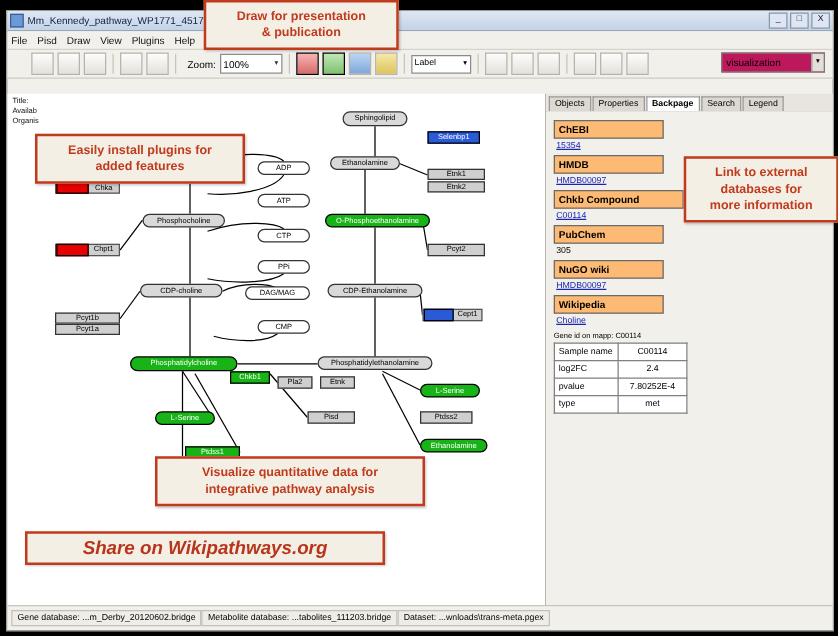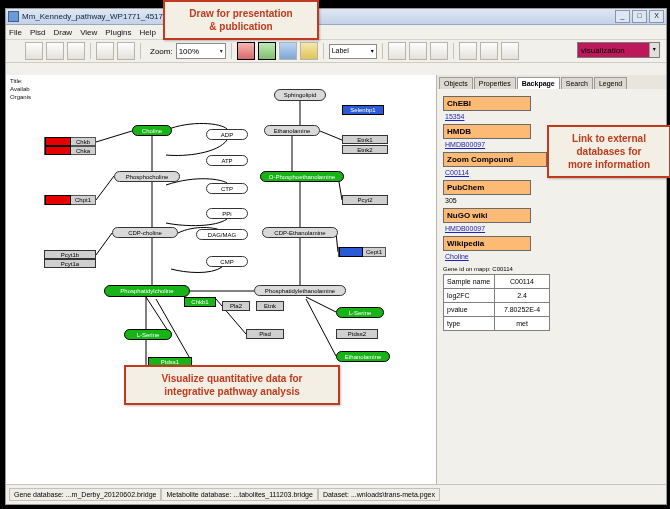--- a/index.html
+++ b/index.html
@@ -215,42 +215,49 @@
       <div class="node gene" style="left:330px;top:254px;width:42px;height:10px;">Ptdss2</div>
       <div class="node gene" style="left:216px;top:226px;width:28px;height:10px;">Pla2</div>
       <div class="node gene" style="left:250px;top:226px;width:28px;height:10px;">Etnk</div>
       <div class="node green" style="left:142px;top:282px;width:44px;height:10px;color:#fff;">Ptdss1</div>
 
       <div style="position:absolute;left:146px;top:303px;width:70px;height:20px;border:1px dashed #b8341a;"></div>
       <div class="node red" style="left:150px;top:307px;width:18px;height:13px;"></div>
       <div class="node" style="left:168px;top:307px;width:16px;height:13px;background:#ffe000;border:1px solid #000;"></div>
       <div class="node green" style="left:184px;top:307px;width:28px;height:13px;color:#fff;">Sgms</div>
 
+      <div class="anno" style="left:22px;top:32px;width:152px;">
+        <span style="white-space:pre-line">Easily install plugins for
+added features</span>
+      </div>
       <div class="anno" style="left:118px;top:290px;width:200px;">
         <span style="white-space:pre-line">Visualize quantitative data  for
 integrative pathway analysis</span>
+      </div>
+      <div class="anno share" style="left:14px;top:350px;width:272px;">
+        <span>Share on Wikipathways.org</span>
       </div>
     </div>
 
     <div class="sidepanel">
       <div class="tabs">
         <span class="tab">Objects</span>
         <span class="tab">Properties</span>
         <span class="tab active">Backpage</span>
         <span class="tab">Search</span>
         <span class="tab">Legend</span>
       </div>
       <div class="panel-body">
         <div class="field">ChEBI</div>
         <a class="link">15354</a>
 
         <div class="field">HMDB</div>
         <a class="link">HMDB00097</a>
 
-        <div class="field" style="width:96px;">Zoom Compound</div>
+        <div class="field" style="width:96px;">Chkb Compound</div>
         <a class="link">C00114</a>
 
         <div class="field">PubChem</div>
         <div class="plainval">305</div>
 
         <div class="field">NuGO wiki</div>
         <a class="link">HMDB00097</a>
 
         <div class="field">Wikipedia</div>
         <a class="link">Choline</a>

